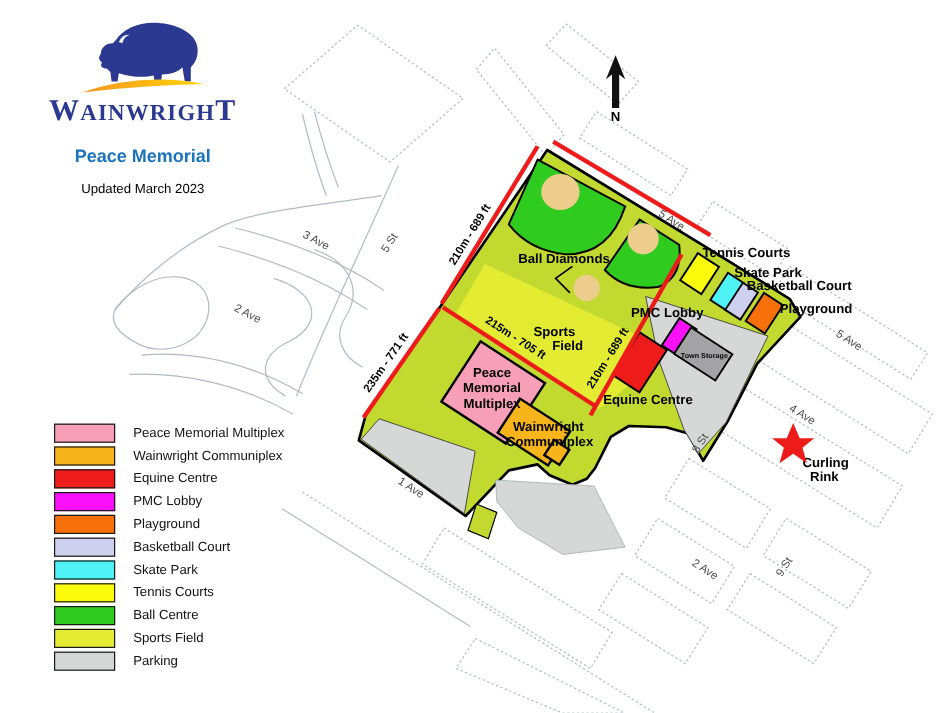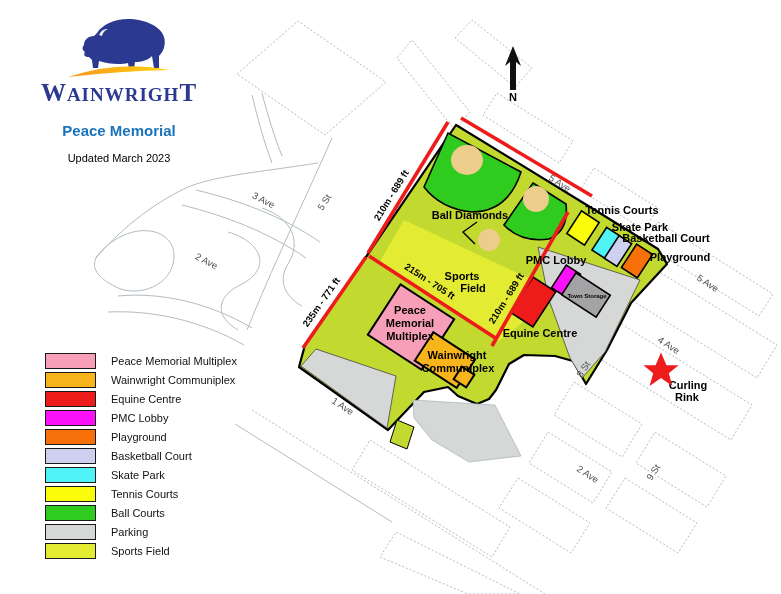--- a/index.html
+++ b/index.html
@@ -199,25 +199,25 @@
   <div class="lrow">
     <span class="sw" style="background-color: rgb(79, 243, 246);"></span>
     <span class="llab">Skate Park</span>
   </div>
   <div class="lrow">
     <span class="sw" style="background-color: rgb(251, 251, 12);"></span>
     <span class="llab">Tennis Courts</span>
   </div>
   <div class="lrow">
     <span class="sw" style="background-color: rgb(47, 203, 31);"></span>
-    <span class="llab">Ball Courts</span>
+    <span class="llab">Ball Centre</span>
+  </div>
+  <div class="lrow">
+    <span class="sw" style="background-color: rgb(227, 236, 51);"></span>
+    <span class="llab">Sports Field</span>
   </div>
   <div class="lrow">
     <span class="sw" style="background-color: rgb(213, 216, 214);"></span>
     <span class="llab">Parking</span>
   </div>
-  <div class="lrow">
-    <span class="sw" style="background-color: rgb(227, 236, 51);"></span>
-    <span class="llab">Sports Field</span>
-  </div>
 </div>
 
 </div>
 
 </body></html>

